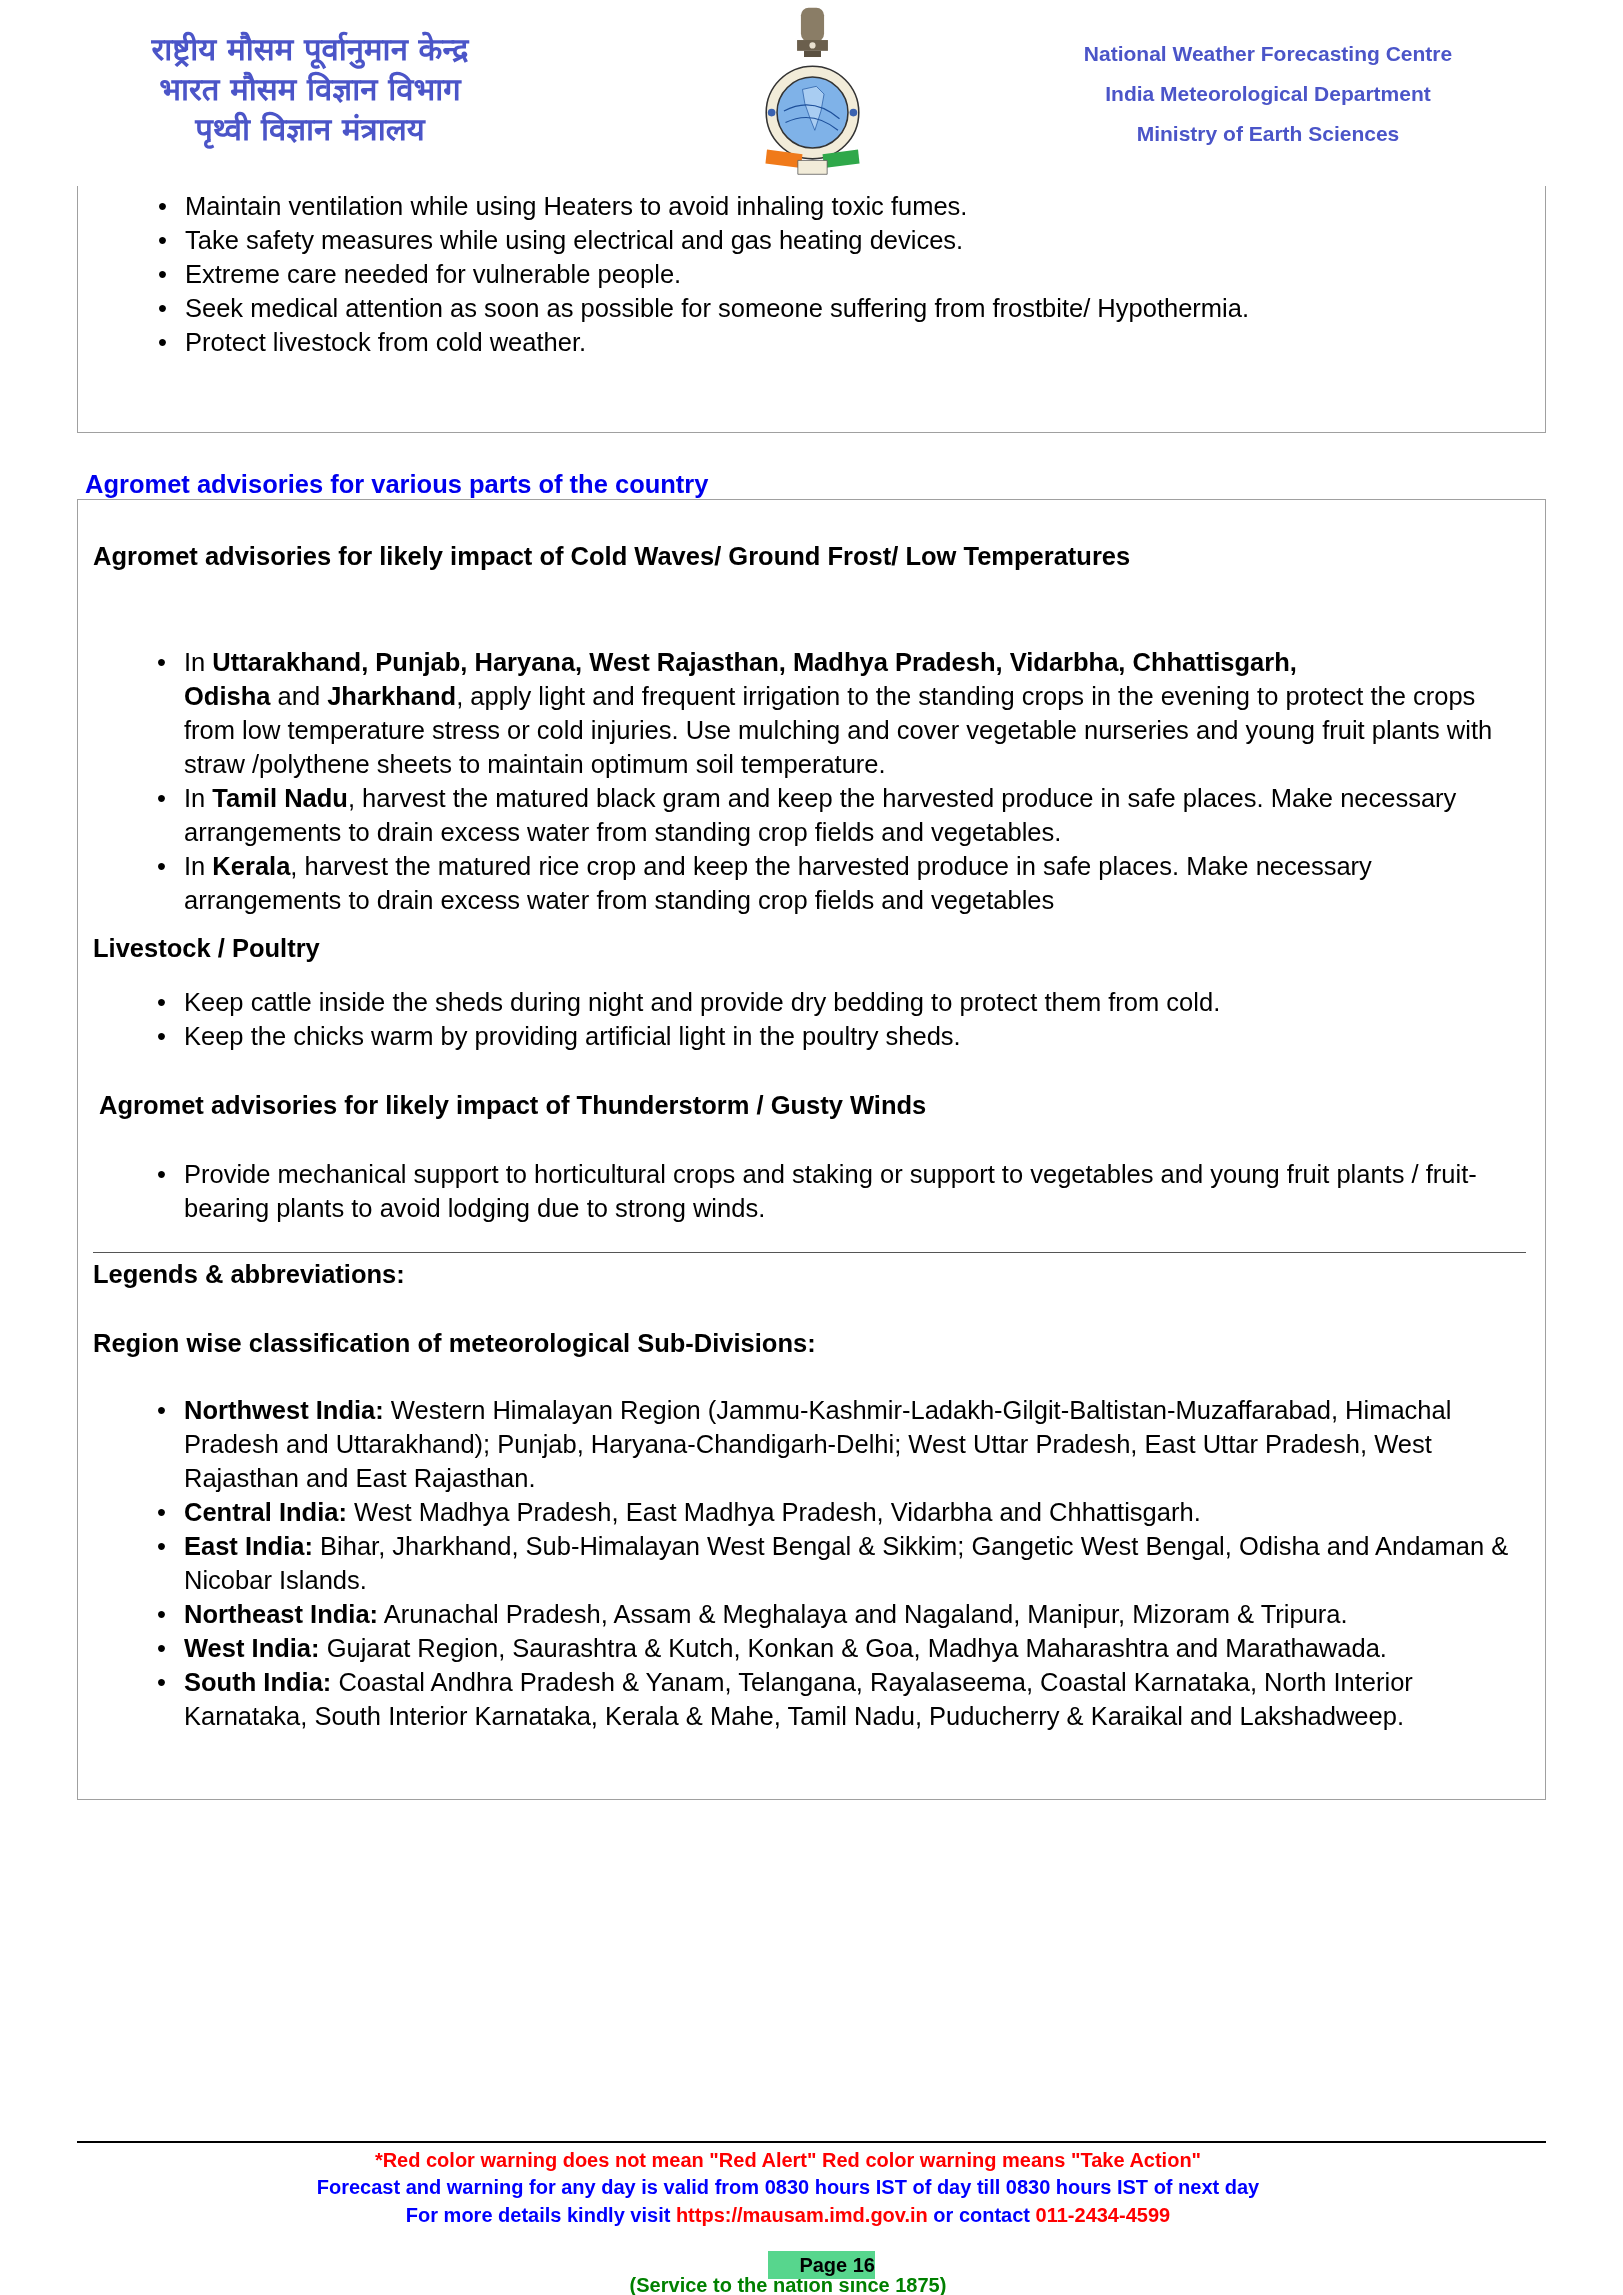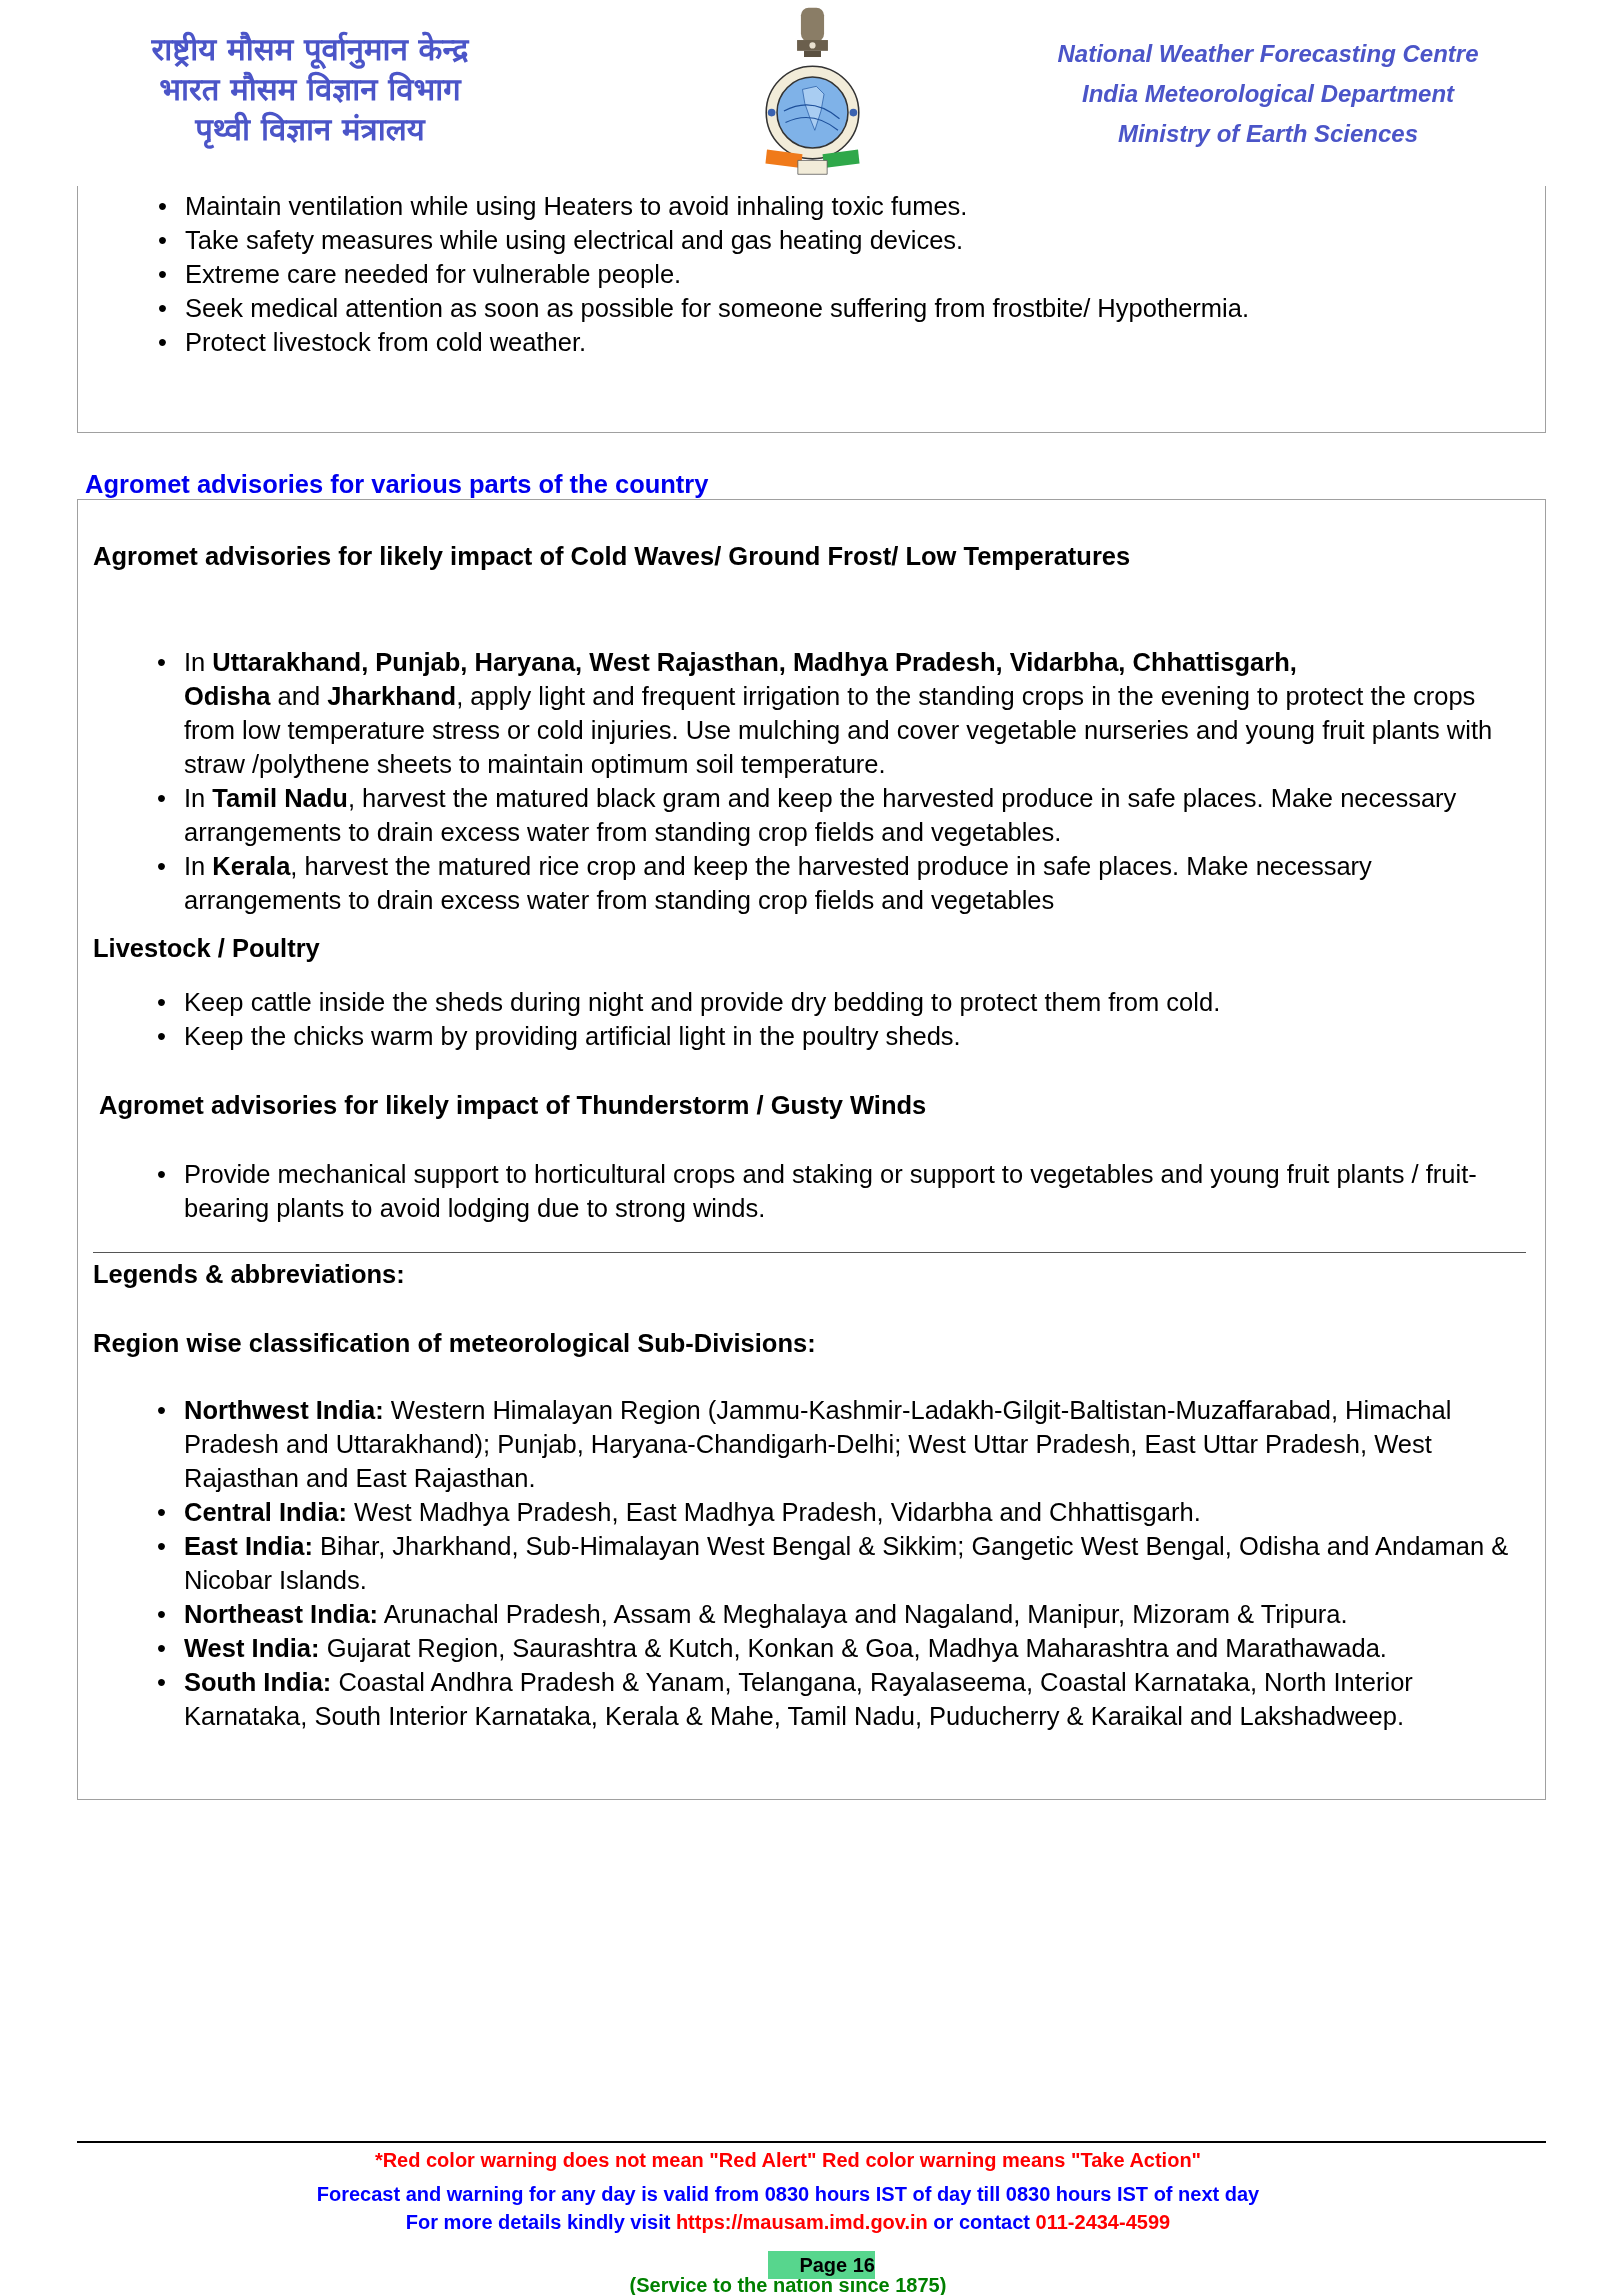--- a/index.html
+++ b/index.html
@@ -11,21 +11,21 @@
     .hdr-hindi {
       position: absolute; left: 101px; top: 29px; width: 418px;
       text-align: center; color: #4b55c8; font-weight: bold;
       font-family: "DejaVu Sans", sans-serif;
       font-size: 31px; line-height: 40px;
     }
     .hdr-eng {
       position: absolute; left: 974px; top: 34px; width: 588px;
       text-align: center; color: #4b55c8; font-weight: bold;
       font-family: "Liberation Sans", sans-serif;
-      font-size: 24px; line-height: 40px; font-style: italic;
+      font-size: 21px; line-height: 40px;
     }
     .hdr-eng div, .hdr-hindi div { white-space: nowrap; }
     .emblem {
       position: absolute; left: 762px; top: 3.1px; width: 101px; height: 179px;
     }
     
     .box {
       position: absolute; border: 1.5px solid #a0a0a0; border-top: none;
       left: 77px; width: 1469px; box-sizing: border-box;
     }
@@ -56,21 +56,21 @@
     
     .foot-line {
       position: absolute; left: 77px; width: 1469px; top: 2141px; height: 0;
       border-top: 2.3px solid #000;
     }
     .foot {
       position: absolute; left: 0; width: 1576px; text-align: center;
       font-weight: bold; font-size: 20px; line-height: 28px;
     }
     .f-red { color: #ff0000; }
-    .f-blue { color: #0000ff; margin-top: 7px; }
+    .f-blue { color: #0000ff; }
     .f-green { color: #008000; }
     .page-badge {
       position: absolute; left: 768px; top: 2251px; width: 107px; height: 28px;
       background: #57d68d; color: #000; font-weight: bold; font-size: 20px;
       line-height: 28px; text-align: right;
     }
   </style>
 </head>
 <body>
 

